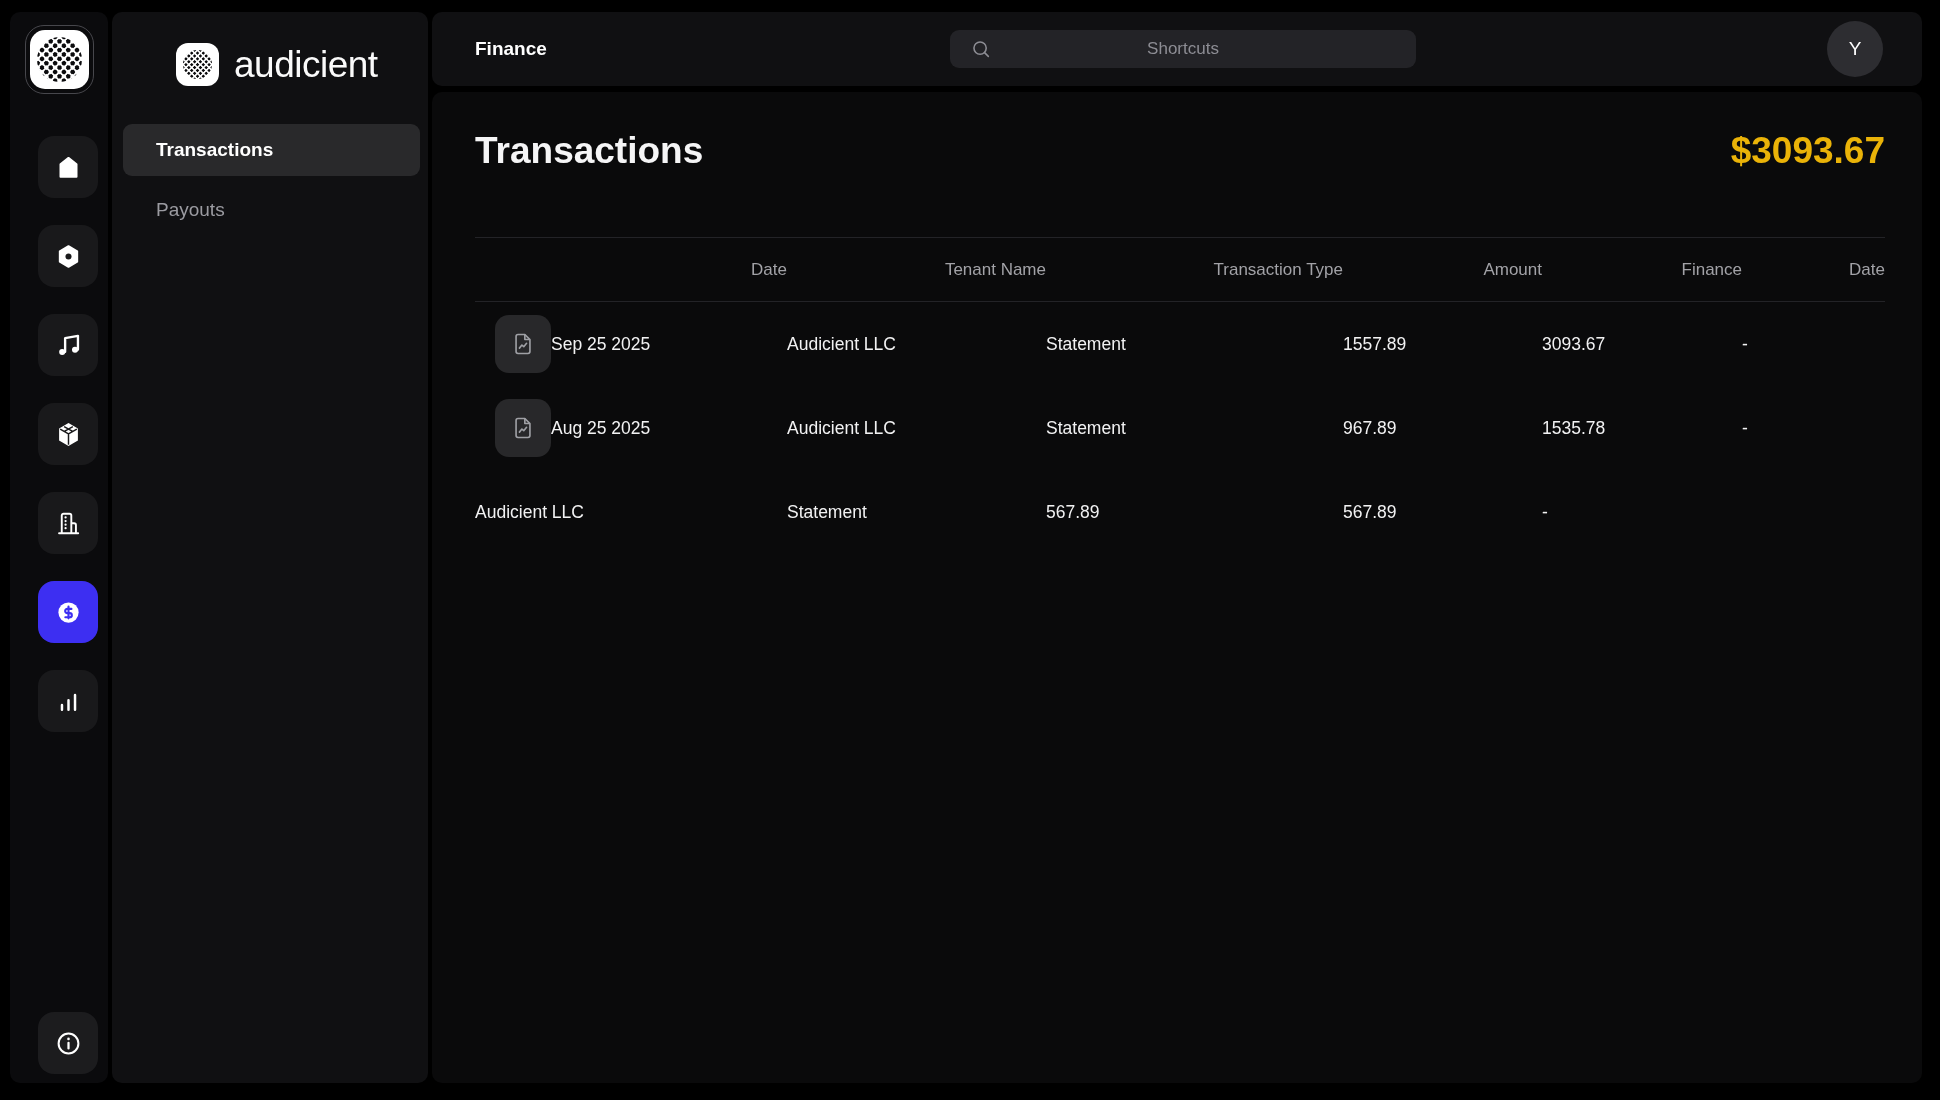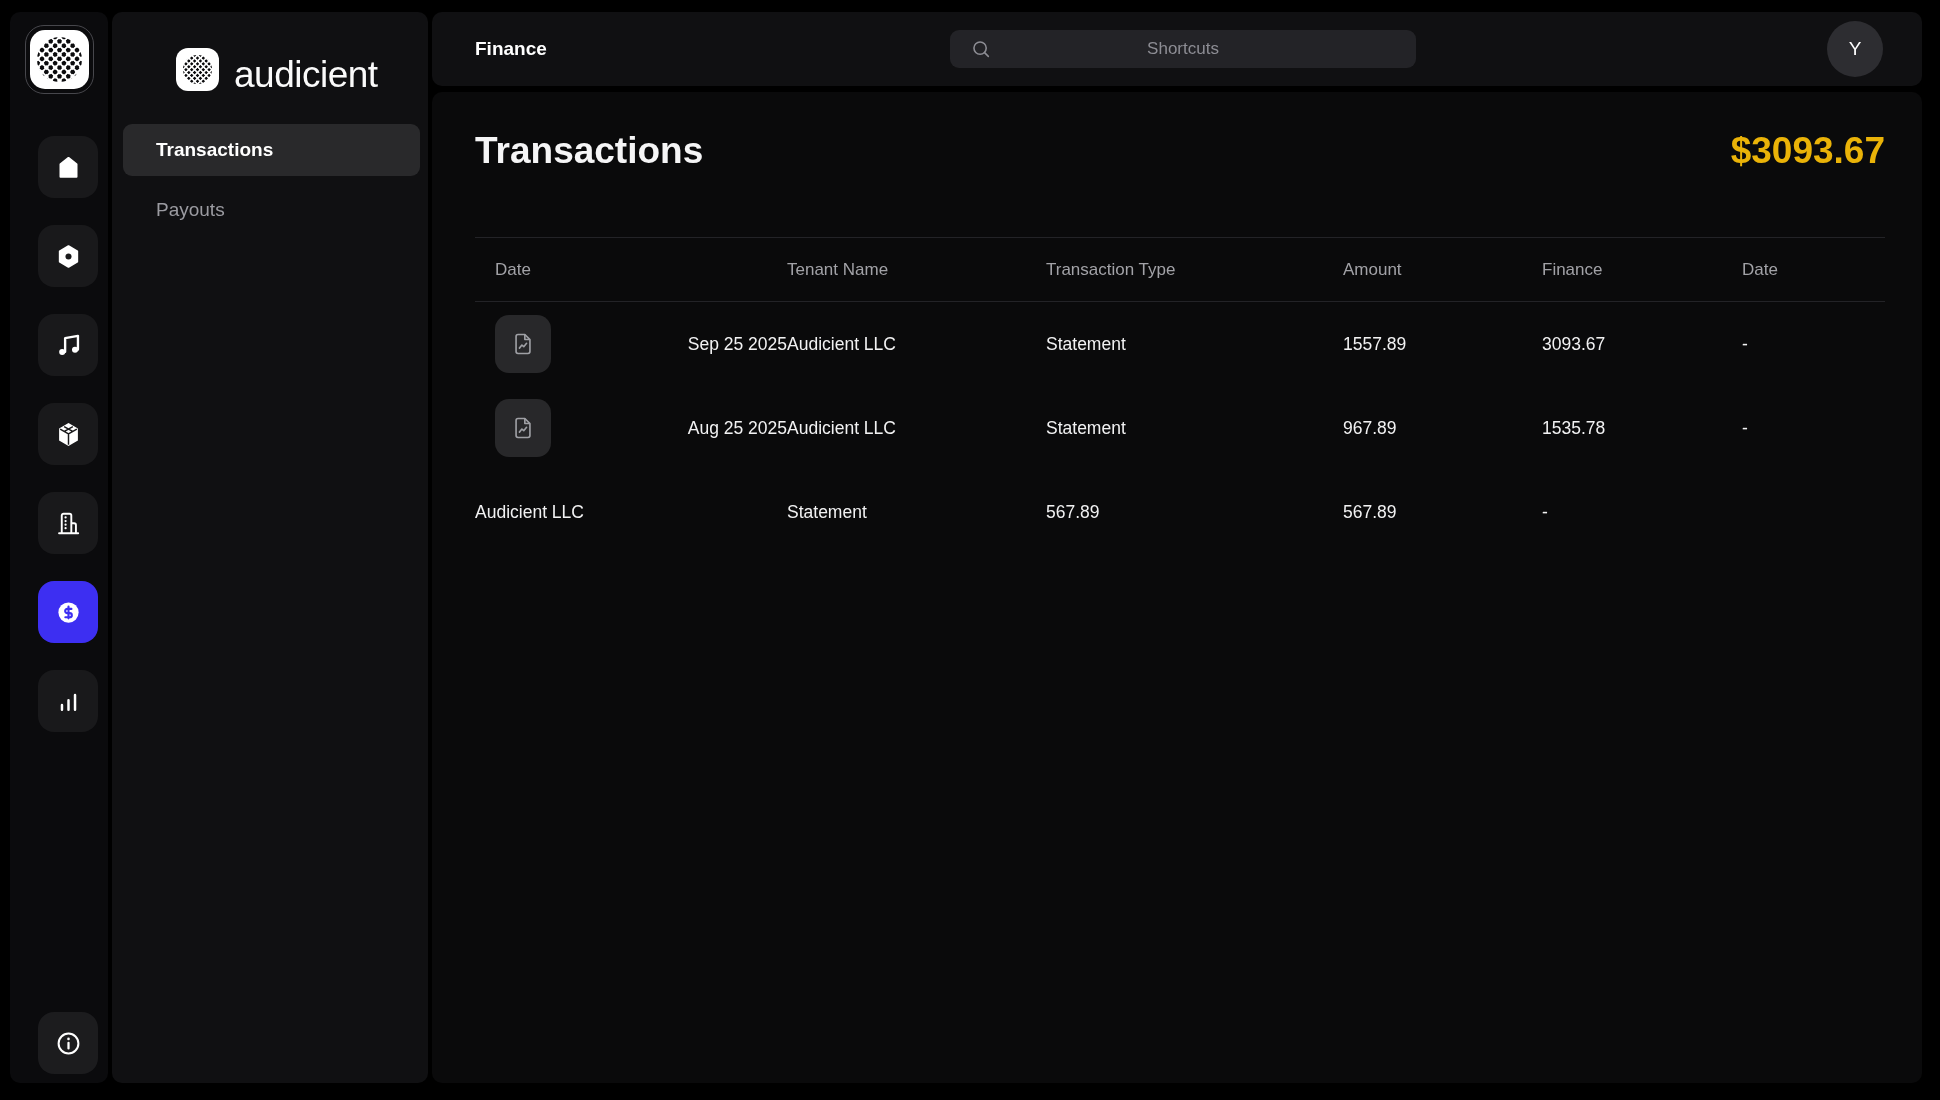--- a/index.html
+++ b/index.html
@@ -28,21 +28,21 @@
     border-radius:16px; display:flex; align-items:center; justify-content:center; cursor:pointer; }
   .rail-btn svg { width:27px; height:27px; }
   .rail-btn.active { background:#3d2ff2; }
 
   
   .sidebar { position:absolute; left:112px; top:12px; width:316px; height:1071px;
     background:#101012; border-radius:10px; }
   .brand { position:absolute; left:64px; top:31px; display:flex; align-items:center; gap:15px; }
   .brand-tile { width:43px; height:43px; background:#fff; border-radius:12px;
     display:flex; align-items:center; justify-content:center; }
-  .brand-word { color:#fafafa; font-size:37px; font-weight:500; letter-spacing:-0.5px;margin-top:11px; }
+  .brand-word { color:#fafafa; font-size:37px; font-weight:500; letter-spacing:-0.5px; }
   .nav { position:absolute; left:11px; right:8px; top:112px; display:flex; flex-direction:column; gap:8px; }
   .nav-item { height:52px; border-radius:9px; display:flex; align-items:center;
     padding-left:33px; font-size:19px; font-weight:500; color:#9b9ba1; cursor:pointer; }
   .nav-item.active { background:#29292b; color:#fff; font-weight:700; }
 
   
   .topbar { position:absolute; left:432px; top:12px; width:1490px; height:74px;
     background:#101012; border-radius:10px; }
   .topbar-title { position:absolute; left:43px; top:0; height:74px; display:flex; align-items:center;
     color:#fff; font-size:19px; font-weight:700; }
@@ -58,25 +58,25 @@
 
   
   .main { position:absolute; left:432px; top:92px; width:1490px; height:991px;
     background:#0a0a0b; border-radius:10px; }
   .page-heading { position:absolute; left:43px; top:38px; color:#f5f5f6; font-size:37px; font-weight:700; }
   .balance { position:absolute; right:37px; top:38px; color:#eab308; font-size:37px; font-weight:600; }
 
   .table { position:absolute; left:43px; top:145px; width:1410px; }
   .trow { display:grid; grid-template-columns:312px 259px 297px 199px 200px 143px; align-items:center; }
   .thead { height:65px; border-top:1px solid #232327; border-bottom:1px solid #232327; }
-  .thead > div { color:#a2a2a7; font-size:17px; font-weight:500; }
+  .thead > div { color:#a2a2a7; font-size:17px; font-weight:500;text-align:right; }
   .thead > div:first-child { padding-left:20px; }
   .tbody-row { height:84px; cursor:pointer; }
   .tbody-row > div { color:#f2f2f3; font-size:17.5px; }
-  .cell-date { display:flex; align-items:center; gap:29px; padding-left:20px;justify-content:space-between; }
+  .cell-date { display:flex; align-items:center; padding-left:20px; }
   .file-btn { width:56px; height:58px; background:#28282a; border-radius:14px; flex:0 0 auto;
     display:flex; align-items:center; justify-content:center; }
   .file-btn svg { width:26px; height:26px; }
 </style>
 </head>
 <body>
 
 <div class="stage">
 
   <div class="rail">

